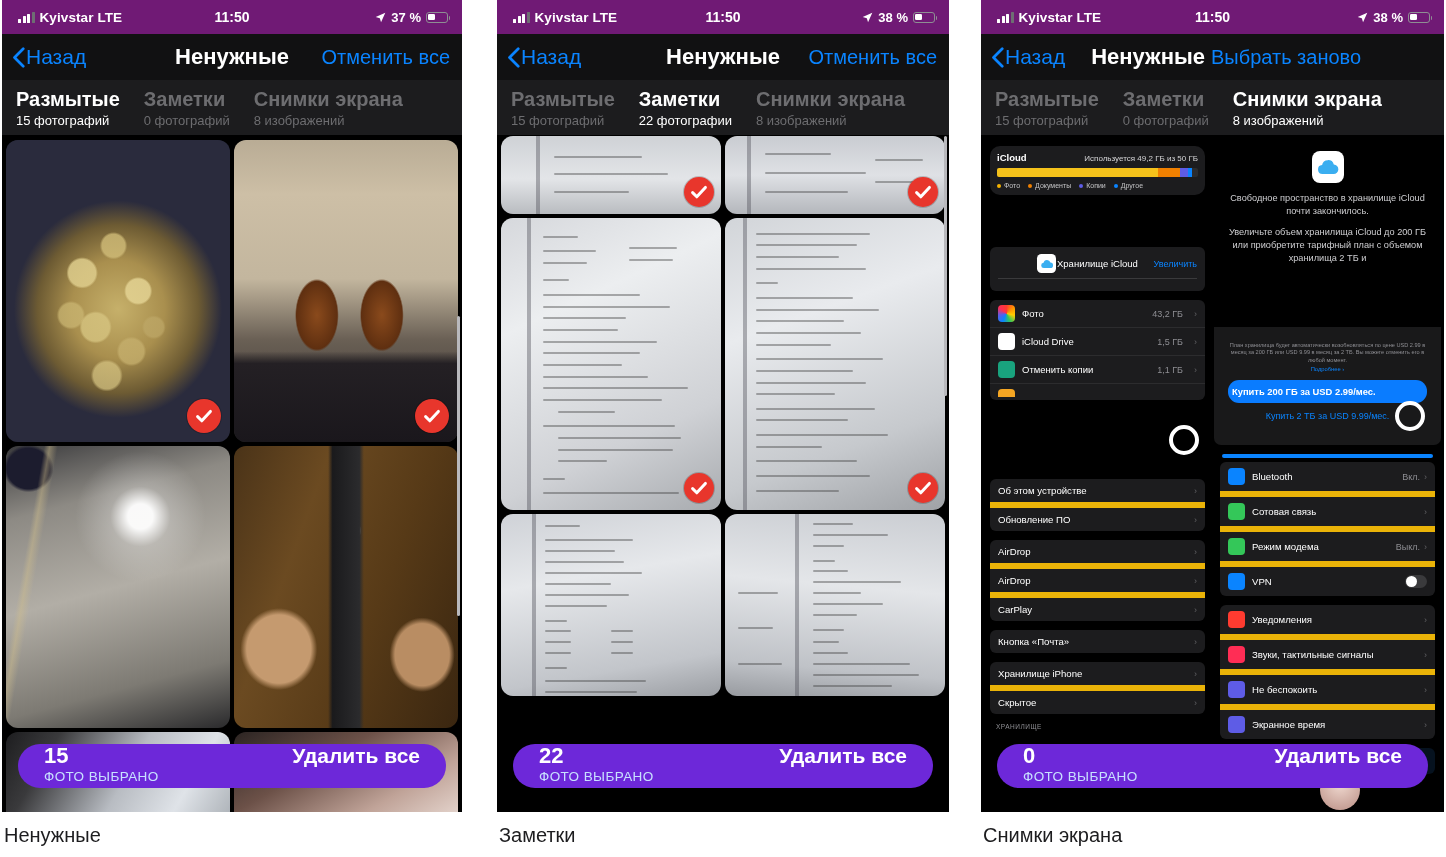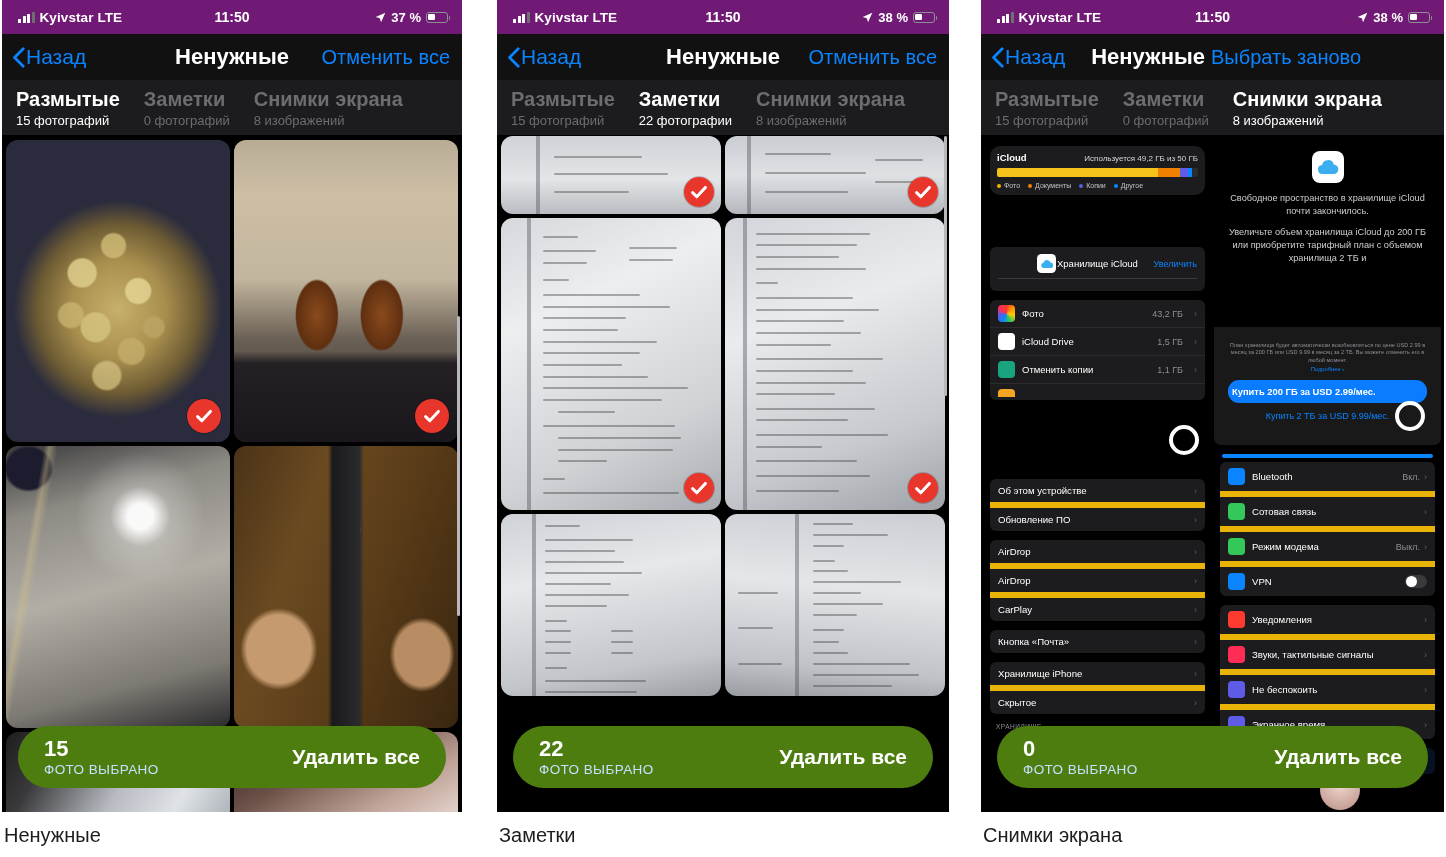--- a/index.html
+++ b/index.html
@@ -109,22 +109,22 @@
   .check svg { width:20px; height:20px; display:block; }
 
   .scrollbar {
     position:absolute; right:2px; width:3px; border-radius:2px;
     background:#b9b9bd;
   }
 
   
   .pill {
     position:absolute; left:16px; right:16px; bottom:24px;
-    height:62px; border-radius:31px; background:#4d7c0f;
-    display:flex; align-items:center; padding:0 26px 0 26px;
+    height:44px; border-radius:31px; background:#6d28d9;
+    display:flex; align-items:flex-start; padding:0 26px 0 26px;
     color:#fff;
   }
   .pill-left { display:flex; flex-direction:column; justify-content:center; }
   .pill-count { font-size:22px; font-weight:bold; line-height:1.05; }
   .pill-sub { font-size:13.5px; color:#c8e0ff; letter-spacing:.4px; margin-top:2px; }
   .pill-action { margin-left:auto; font-size:21px; font-weight:bold; color:#fff; white-space:nowrap; }
 
   
   .ss-grid { position:absolute; inset:0; display:grid; grid-template-columns:1fr 1fr; gap:3px; padding:3px; background:#000; }
   .ss-col { display:flex; flex-direction:column; gap:3px; }

